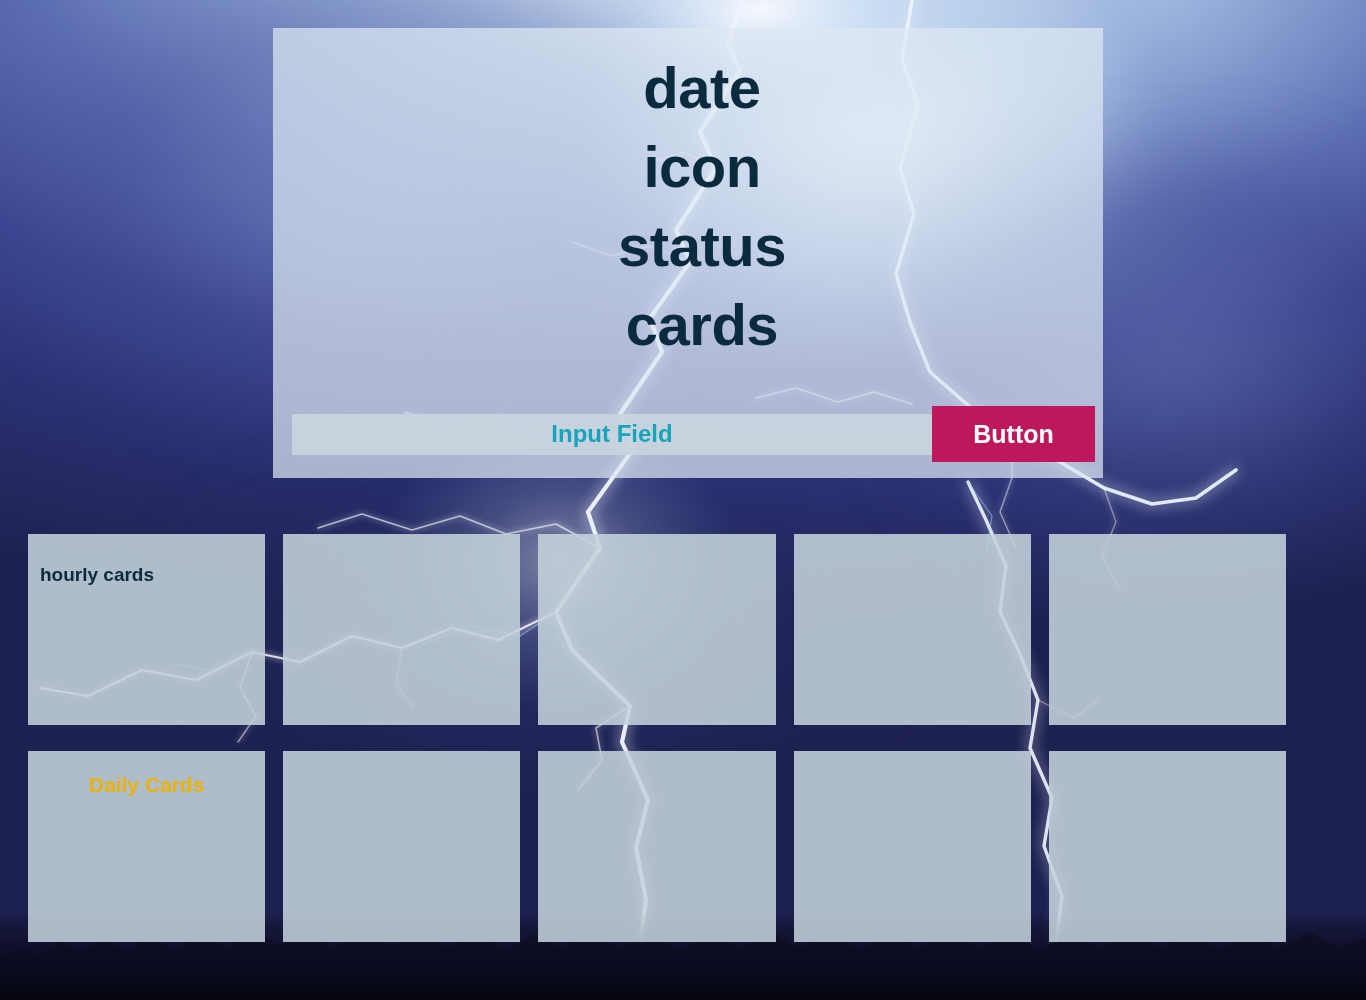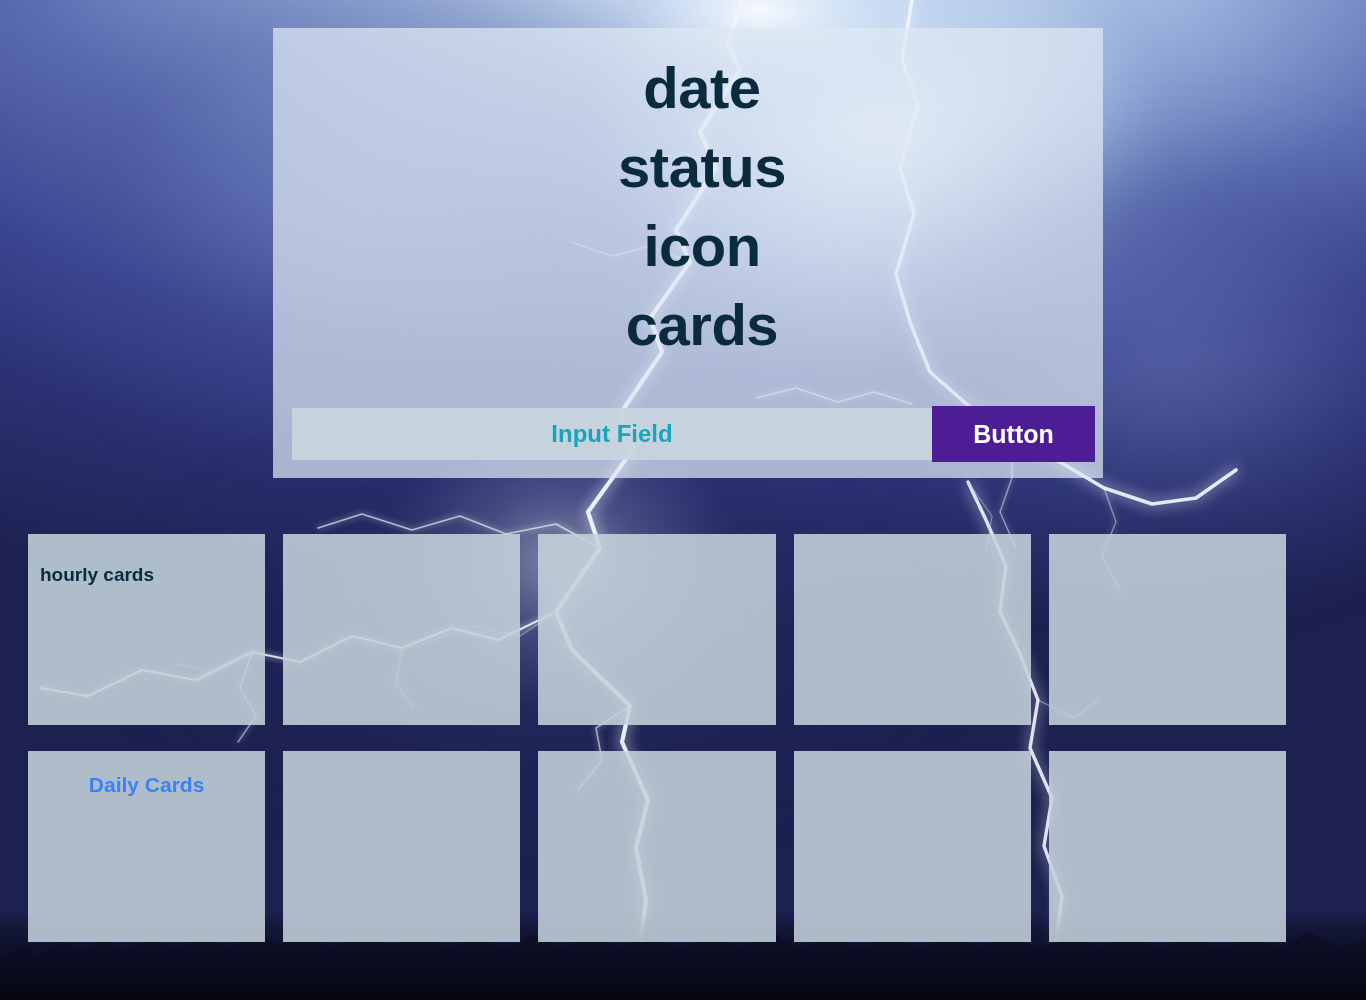--- a/index.html
+++ b/index.html
@@ -122,32 +122,32 @@
   .input-field {
     flex: 1 1 auto;
     background: rgba(200,214,222,0.92);
     border: none;
     outline: none;
     text-align: center;
     font-family: "Liberation Sans", sans-serif;
     font-size: 24px;
     font-weight: bold;
     color: #18a5bb;
-    height: 52px;
+    height: 41px;
     align-self: center;
   }
   .input-field::placeholder {
     color: #18a5bb;
     opacity: 1;
     font-weight: bold;
   }
 
   .search-button {
     flex: 0 0 163px;
-    background: #4c1d95;
+    background: #be185d;
     border: none;
     color: #ffffff;
     font-family: "Liberation Sans", sans-serif;
     font-size: 25px;
     font-weight: bold;
     cursor: pointer;
     height: 56px;
     display: flex;
     align-items: center;
     justify-content: center;
@@ -179,21 +179,21 @@
     font-weight: bold;
     color: #0a2b3d;
   }
   .card-daily .card-label {
     position: absolute;
     left: 0; right: 0;
     top: 22px;
     text-align: center;
     font-size: 21px;
     font-weight: bold;
-    color: #3b82f6;
+    color: #eab308;
   }
 </style>
 </head>
 <body>
 
 <div id="bg-stage">
   <div class="sky-base"></div>
   <div class="sky-cloud-a"></div>
   <div class="sky-cloud-b"></div>
   <div class="sky-cloud-c"></div>
@@ -269,22 +269,22 @@
 
   <div class="horizon"></div>
 </div>
 
 <div id="ui">
 
   <section class="header-panel">
 
     <div class="header-lines">
       <div class="header-line">date</div>
+      <div class="header-line">icon</div>
       <div class="header-line">status</div>
-      <div class="header-line">icon</div>
       <div class="header-line">cards</div>
     </div>
 
     <div class="search-row">
       <input class="input-field" type="text" placeholder="Input Field" value="" style="">
       <button class="search-button">Button</button>
     </div>
   </section>
 
   <section class="card-grid" id="hourly-grid">

